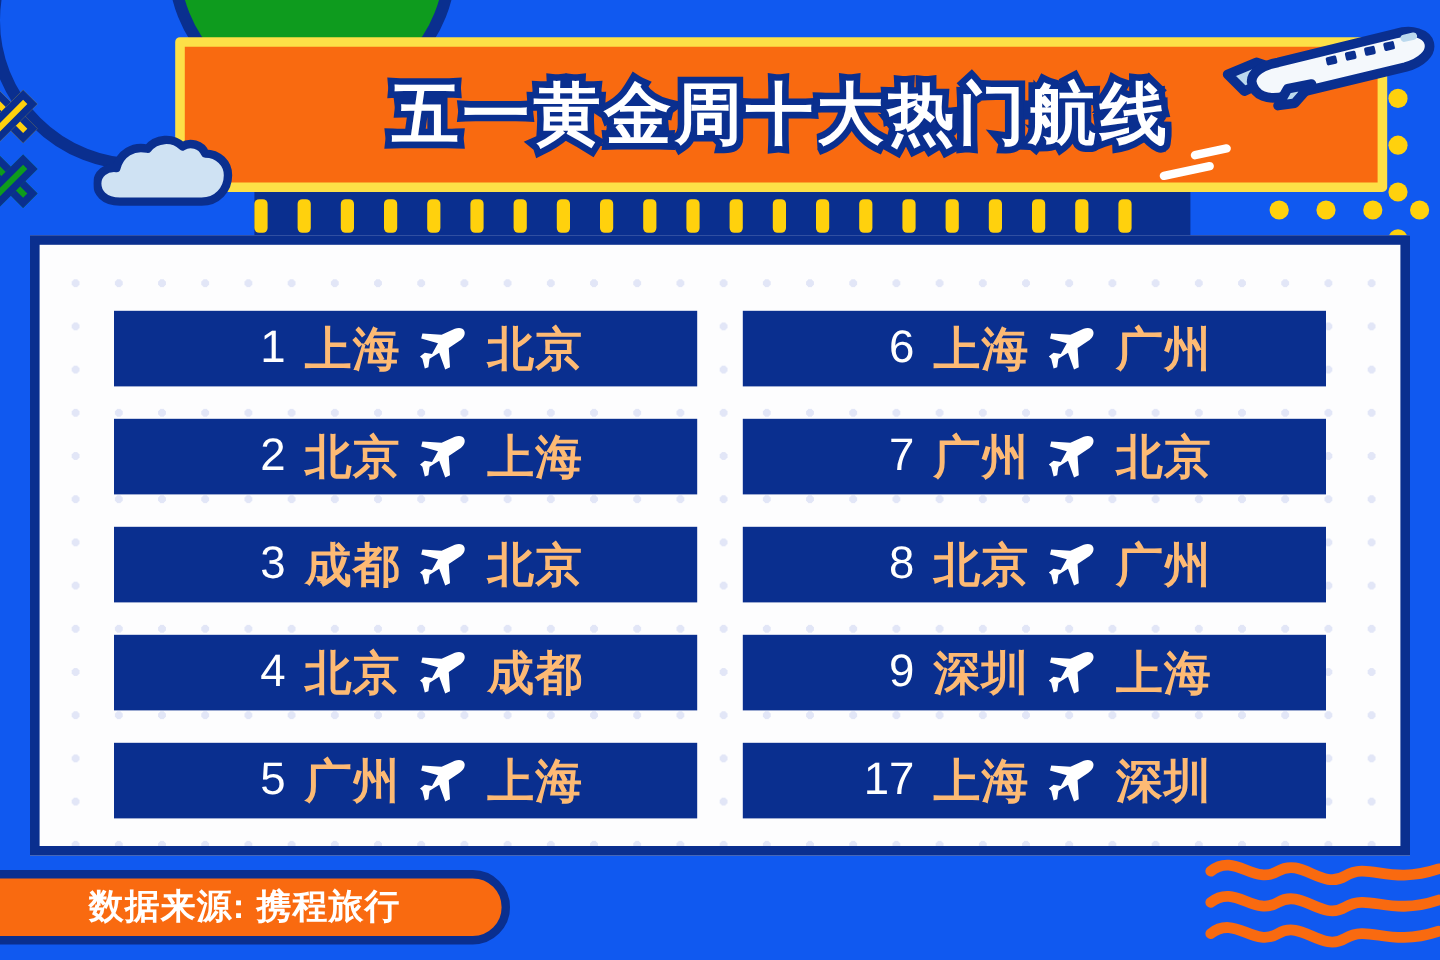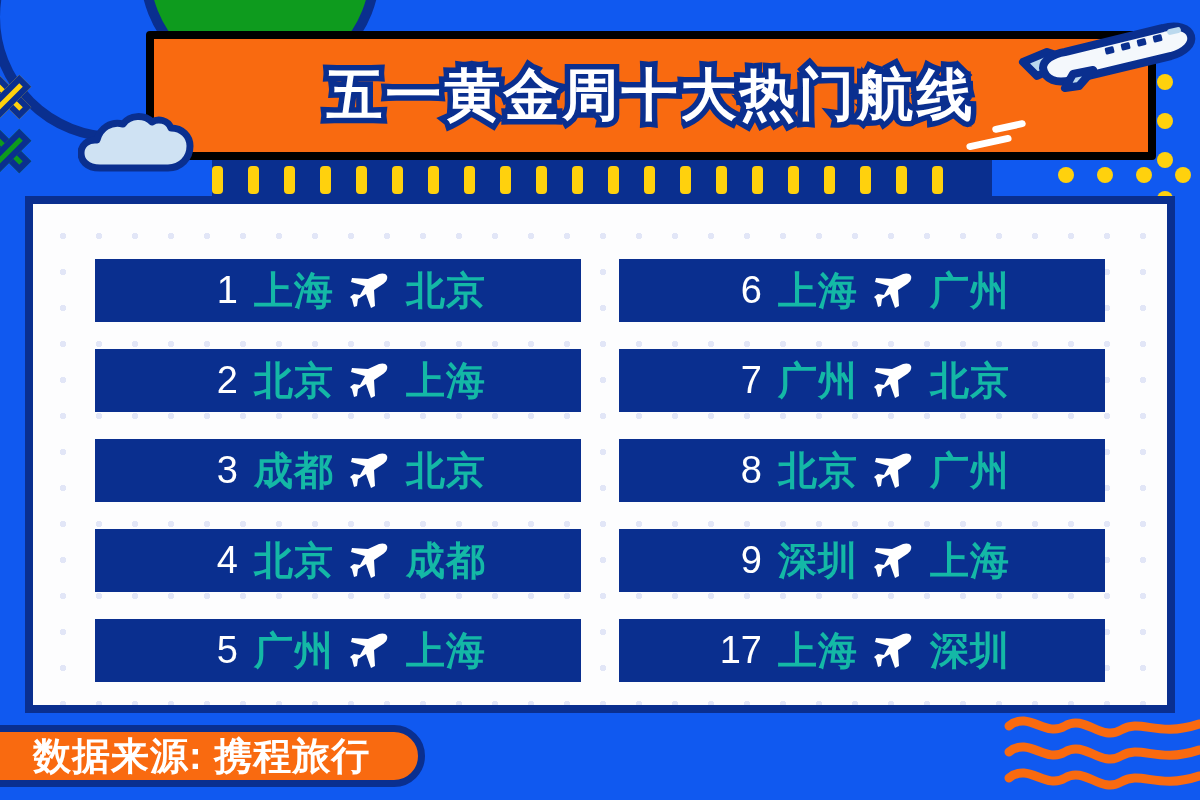--- a/index.html
+++ b/index.html
@@ -31,21 +31,21 @@
   .cross i:nth-child(1){ transform:translate(-50%,-50%) rotate(45deg); }
   .cross i:nth-child(2){ transform:translate(-50%,-50%) rotate(-45deg); }
   .cross-yellow{ left:-14px; top:74px; }
   .cross-yellow i{ background:#FFD10D; }
   .cross-green{ left:-14px; top:128px; }
   .cross-green i{ background:#0E9B1E; }
 
   
   .header-banner{
     position:absolute; left:146px; top:31px; width:1010px; height:129px;
-    background:#F96A10; border:8px solid #000000; border-radius:4px;
+    background:#F96A10; border:8px solid #fde047; border-radius:4px;
   }
   .title{
     position:absolute; left:0; right:0; top:19px;
     text-align:center;
     font-size:56px; font-weight:bold; letter-spacing:3px;
     color:#ffffff;
     -webkit-text-stroke:11px #0A2F8F;
     paint-order:stroke fill;
     white-space:nowrap;
   }
@@ -104,34 +104,34 @@
   .route-row{
     height:63px; background:#0A2F8F;
     display:flex; align-items:center; justify-content:center;
     gap:16px;
   }
   .rank{
     color:#FFFFFF; font-size:38px; font-weight:400;
     min-width:48px; text-align:right;
   }
   .city{
-    color:#14b8a6; font-size:39px; font-weight:bold; letter-spacing:1px;
+    color:#fdba74; font-size:39px; font-weight:bold; letter-spacing:1px;
   }
   .row-plane{ width:40px; height:36px; flex:none; }
 
   
   .footer-pill{
     position:absolute; left:-40px; top:725px; width:465px; height:62px;
     background:#F96A10; border:7px solid #0A2F8F;
     border-radius:0 34px 34px 0;
     display:flex; align-items:center;
   }
   .footer-text{
-    color:#fff; font-size:38px; font-weight:bold; letter-spacing:1px;
-    margin-left:66px;
+    color:#fff; font-size:29px; font-weight:bold; letter-spacing:1px;
+    margin-left:107px;
   }
   .waves{ position:absolute; left:1003px; top:712px; width:200px; height:78px; }
 
   .clip{ position:absolute; left:0; top:0; width:1200px; height:800px; overflow:hidden; }
 </style>
 </head>
 <body>
 
 <div class="clip">
 

